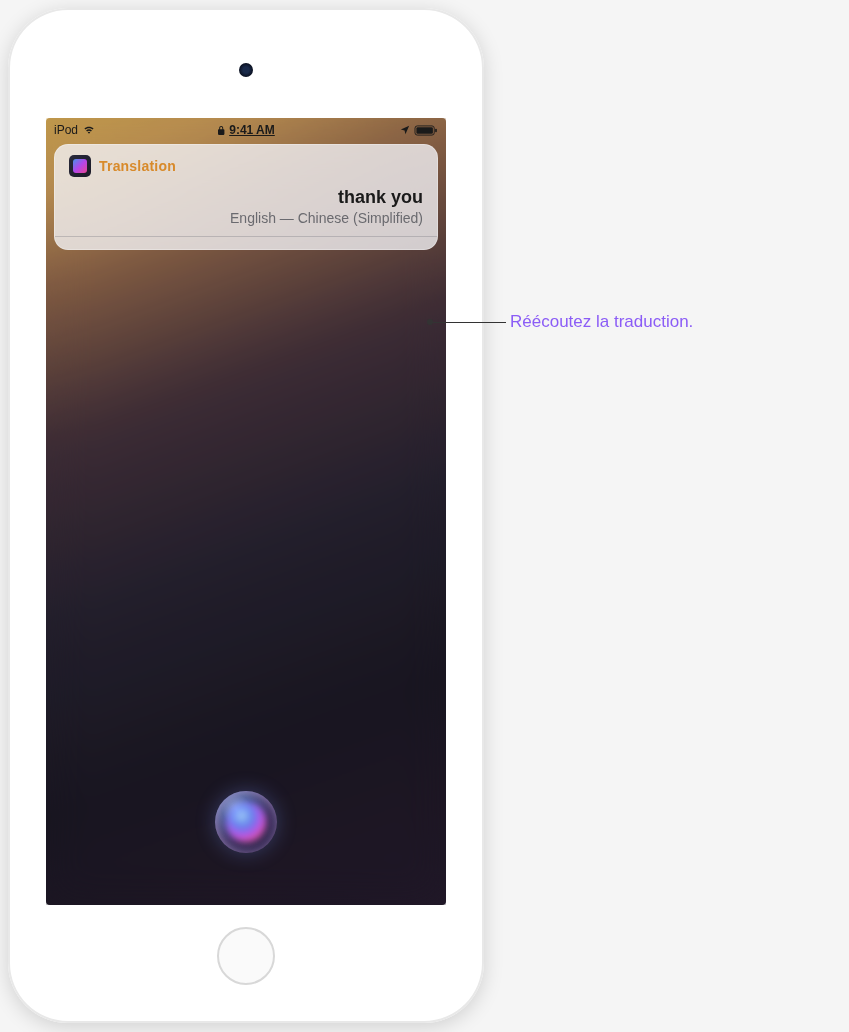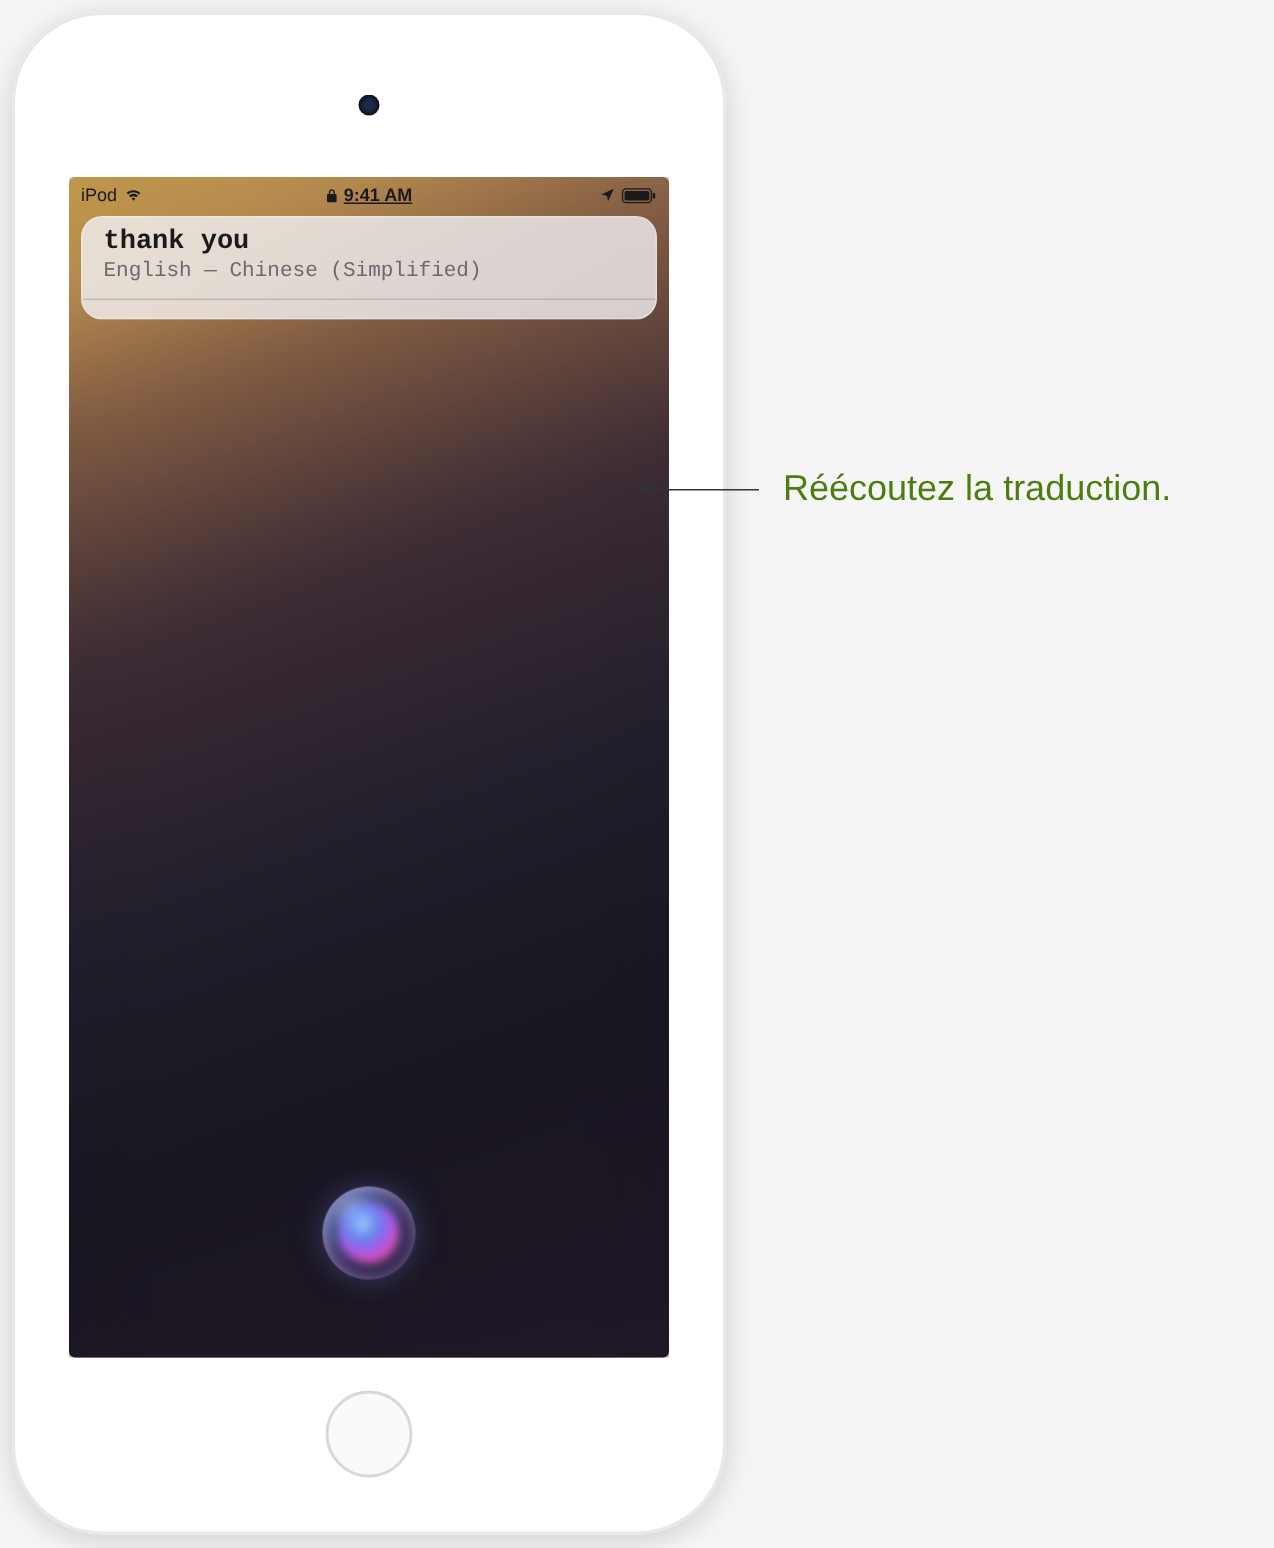--- a/index.html
+++ b/index.html
@@ -29,20 +29,21 @@
       padding: 10px;
     }
     
     .device-inner {
       width: 100%;
       height: 100%;
       background: #fff;
       border-radius: 52px;
       position: relative;
       overflow: hidden;
+      text-align: right;
     }
     
     .camera {
       position: absolute;
       top: 45px;
       left: 50%;
       transform: translateX(-50%);
       width: 14px;
       height: 14px;
       background: radial-gradient(circle, #1a2a4a 30%, #0a1020 70%);
@@ -167,21 +168,20 @@
     }
     
     .app-title {
       font-size: 14px;
       font-weight: 600;
       letter-spacing: 0.2px;
     }
     
     .card-body {
       padding: 6px 14px 12px;
-      font-family: Liberation Mono, monospace;
     }
     
     .source-text {
       font-size: 18px;
       font-weight: 600;
       color: #1a1a1a;
       margin-bottom: 2px;
     }
     
     .language-pair {
@@ -276,23 +276,23 @@
       position: absolute;
       left: -3px;
       top: -2.5px;
       width: 6px;
       height: 6px;
       background: #333;
       border-radius: 50%;
     }
     
     .callout-text {
-      font-size: 24px;
-      color: #4d7c0f;
-      margin-left: 16px;
+      font-size: 17px;
+      color: #8b5cf6;
+      margin-left: 4px;
       font-weight: 400;
     }
   </style>
 </head>
 <body>
 
 <div class="device-frame">
   <div class="device-inner">
     <div class="camera"></div>
 
@@ -318,20 +318,26 @@
           </svg>
           <svg class="battery-icon" viewBox="0 0 26 12">
             <rect x="1" y="1" width="21" height="10" rx="2.5" fill="none" stroke="#1a1a1a" stroke-width="1"></rect>
             <rect x="2.5" y="2.5" width="18" height="7" rx="1.3" fill="#1a1a1a"></rect>
             <rect x="23" y="4" width="1.8" height="4" rx="0.9" fill="#1a1a1a"></rect>
           </svg>
         </div>
       </div>
 
       <div class="translation-card">
+        <div class="card-header">
+          <div class="app-icon">
+            <div class="app-icon-inner"></div>
+          </div>
+          <span class="app-title" style="color:#d88a2a">Translation</span>
+        </div>
         <div class="card-body">
           <div class="source-text">thank you</div>
           <div class="language-pair">English — Chinese (Simplified)</div>
           <div class="divider"></div>
         </div>
       </div>
 
       <div class="siri-orb">
         <div class="siri-inner"></div>
       </div>

